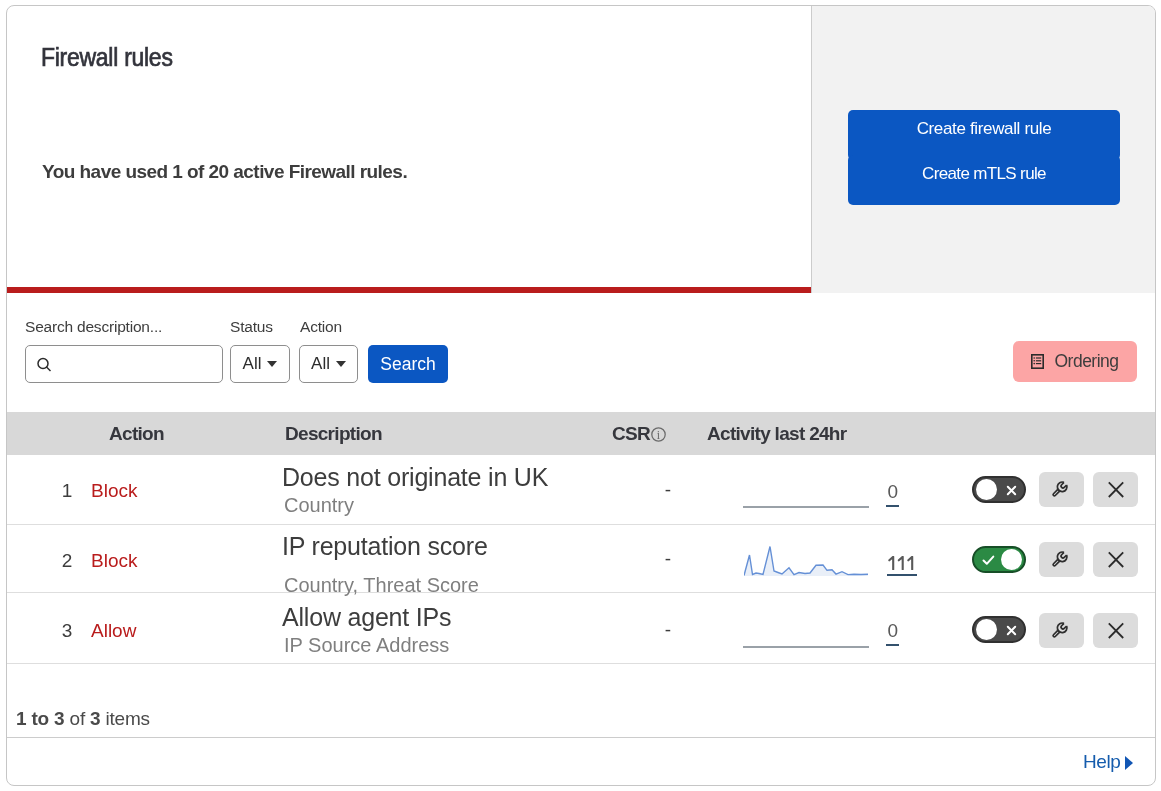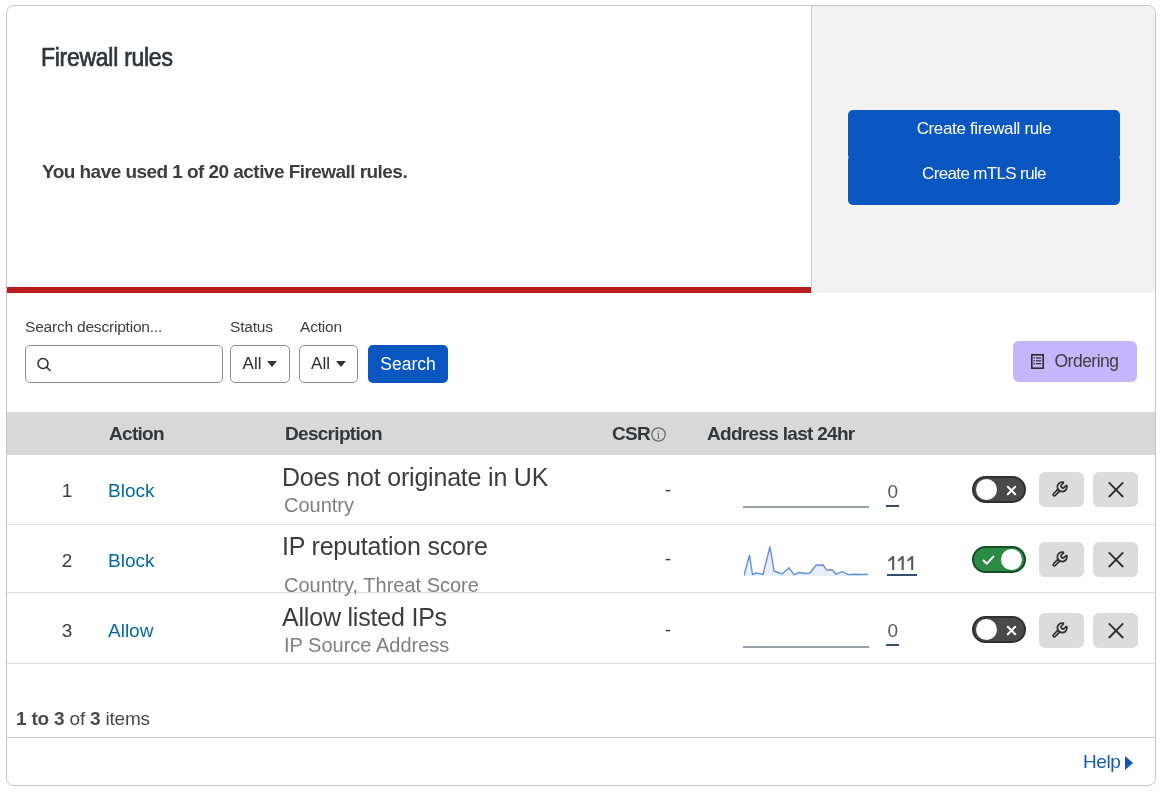--- a/index.html
+++ b/index.html
@@ -19,28 +19,28 @@
   .bluebtn { position:absolute; left:841px; width:272px; height:50px; background:#0b57c2; color:#fff;
              border-radius:5px; font-size:17px; text-align:center; line-height:37px; letter-spacing:-0.35px; }
   
   .flabel { position:absolute; font-size:15.5px; color:#3d3d3d; letter-spacing:-0.2px; }
   .input { position:absolute; left:18px; top:339px; width:198px; height:38px; border:1px solid #8e8e8e; border-radius:5px; background:#fff; }
   .select { position:absolute; top:339px; height:38px; border:1px solid #8e8e8e; border-radius:5px; background:#fff;
             font-size:17px; color:#2c2c2c; display:flex; align-items:center; justify-content:center; gap:6px;}
   .caret { width:0; height:0; border-left:5px solid transparent; border-right:5px solid transparent; border-top:6px solid #333; display:inline-block; }
   .searchbtn { position:absolute; left:361px; top:339px; width:80px; height:38px; background:#0b57c2; color:#fff;
                border-radius:5px; font-size:17.5px; text-align:center; line-height:38px; }
-  .orderbtn { position:absolute; left:1006px; top:335px; width:124px; height:41px; background:#c4b5fd; border-radius:6px;
+  .orderbtn { position:absolute; left:1006px; top:335px; width:124px; height:41px; background:#fca5a5; border-radius:6px;
               font-size:17.5px; color:#3d3d3d; letter-spacing:-0.5px; display:flex; align-items:center; justify-content:center; gap:8px; }
   
   .thead { position:absolute; left:0; top:406px; width:1148px; height:43px; background:#d8d8d8; }
   .th { position:absolute; font-size:19px; font-weight:700; color:#36373d; letter-spacing:-0.7px; top:10.5px; }
   .row { position:absolute; left:0; width:1148px; border-bottom:1px solid #dedede; }
   .num { position:absolute; left:43px; width:34px; text-align:center; font-size:19px; color:#3d3d3d; line-height:19px;}
-  .act { position:absolute; left:101px; font-size:19px; color:#0369a1; line-height:19px;}
+  .act { position:absolute; left:84px; font-size:19px; color:#b91c1c; line-height:19px;}
   .dtitle { position:absolute; left:275px; font-size:25px; color:#3d3d3d; letter-spacing:-0.2px; line-height:19px;text-align:center;}
   .dsub { position:absolute; left:277px; font-size:20px; color:#7f7f7f; line-height:16px;}
   .dash { position:absolute; left:651px; width:20px; text-align:center; font-size:19px; color:#3d3d3d; line-height:19px;}
   .cnum { position:absolute; left:879px; font-size:19px; color:#595959; line-height:19px; letter-spacing:-0.5px; border-bottom:2px solid #33516d; padding:0 1.5px 4px 1.5px; }
   .toggle { position:absolute; left:965px; width:54px; height:27px; border-radius:14px; }
   .tOff { background:#4a4a4a; border:2px solid #303030; }
   .tOn  { background:#2b8a44; border:2px solid #174e27; }
   .knob { position:absolute; top:1px; width:21px; height:21px; border-radius:50%; background:#fff; }
   .iconbtn { position:absolute; width:45px; height:35px; background:#dcdcdc; border-radius:6px;
              display:flex; align-items:center; justify-content:center; }
@@ -88,21 +88,21 @@
   </div>
 
   <div class="thead">
     <div class="th" style="left:102px;">Action</div>
     <div class="th" style="left:278px;">Description</div>
     <div class="th" style="left:605px;">CSR</div>
     <svg class="abs" style="left:644px; top:14.5px;" width="15" height="15" viewBox="0 0 15 15">
       <circle cx="7.5" cy="7.5" r="6.7" fill="none" stroke="#6a6a6a" stroke-width="1.25"></circle>
       <text x="7.5" y="11.6" text-anchor="middle" font-family="Liberation Serif, serif" font-size="12" fill="#6a6a6a">i</text>
     </svg>
-    <div class="th" style="left:700px;">Address last 24hr</div>
+    <div class="th" style="left:700px;">Activity last 24hr</div>
   </div>
 
   <div class="row" style="top:449px; height:70px;">
     <div class="num" style="top:26px;">1</div>
     <div class="act" style="top:26px;">Block</div>
     <div class="dtitle" style="top:13px;">Does not originate in UK</div>
     <div class="dsub" style="top:42px;">Country</div>
     <div class="dash" style="top:25px;">-</div>
     <div class="abs" style="left:736px;top:51px;width:126px;border-top:2px solid #9aa1a8;"></div>
     <div class="cnum" style="top:27px;">0</div>
@@ -161,21 +161,21 @@
     <div class="iconbtn" style="left:1086px; top:17px;">
       <svg width="16" height="17" viewBox="0 0 16 17">
           <path d="M0.8 1.3 L15.2 16 M15.2 1.3 L0.8 16" stroke="#2b2b2b" stroke-width="1.8"></path>
         </svg>
     </div>
   </div>
 
   <div class="row" style="top:587px; height:71px;">
     <div class="num" style="top:28px;">3</div>
     <div class="act" style="top:28px;">Allow</div>
-    <div class="dtitle" style="top:15px;">Allow listed IPs</div>
+    <div class="dtitle" style="top:15px;">Allow agent IPs</div>
     <div class="dsub" style="top:44px;">IP Source Address</div>
     <div class="dash" style="top:27px;">-</div>
     <div class="abs" style="left:736px;top:53px;width:126px;border-top:2px solid #9aa1a8;"></div>
     <div class="cnum" style="top:28px;">0</div>
     <div class="toggle tOff" style="top:23px;">
         <div class="knob" style="left:2px;"></div>
       <svg class="abs" style="left:32px;top:7px;" width="11" height="11" viewBox="0 0 11 11">
           <path d="M1.8 1.8 L9.2 9.2 M9.2 1.8 L1.8 9.2" stroke="#fff" stroke-width="2" stroke-linecap="round"></path>
         </svg>
     </div>

